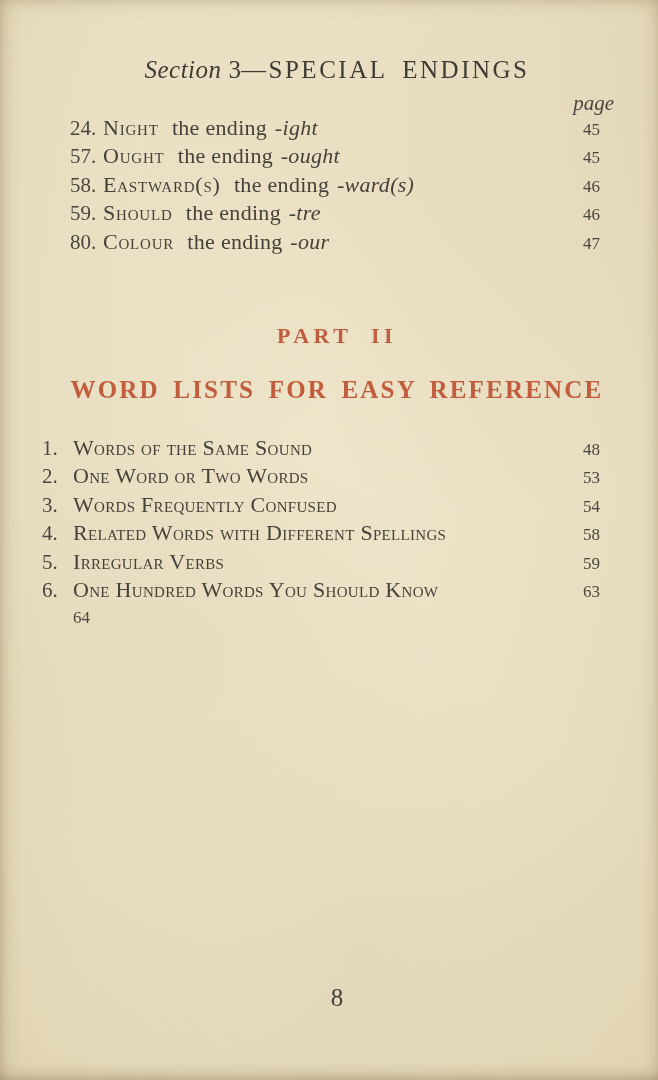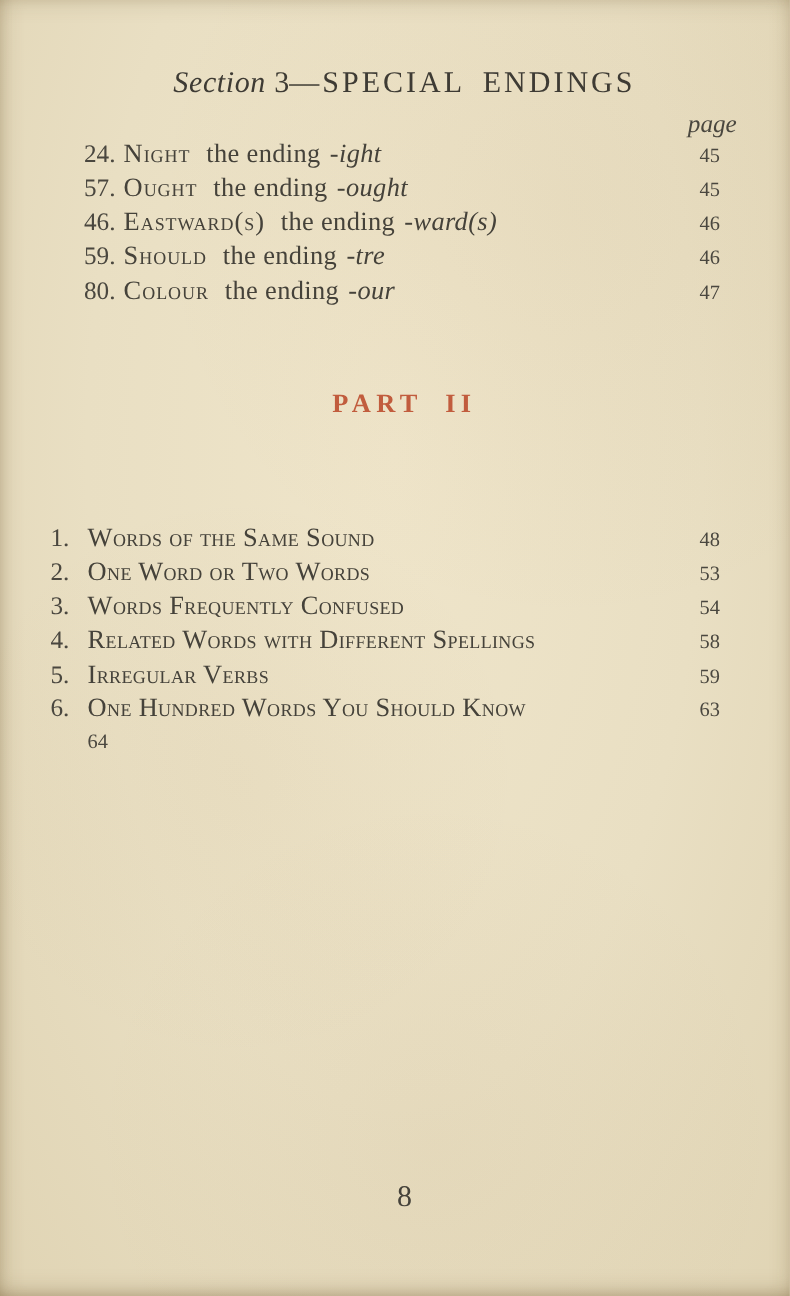--- a/index.html
+++ b/index.html
@@ -85,40 +85,41 @@
         <span class="pg">45</span>
       </div>
 
       <div class="row">
         <span class="num">57.</span>
         <span class="entry"><span class="sc word">Ought</span><span class="desc">the ending</span><span class="suffix">-ought</span></span>
         <span class="pg">45</span>
       </div>
 
       <div class="row">
-        <span class="num">46.</span>
+        <span class="num">58.</span>
         <span class="entry"><span class="sc word">Eastward(s)</span><span class="desc">the ending</span><span class="suffix">-ward(s)</span></span>
         <span class="pg">46</span>
       </div>
 
       <div class="row">
         <span class="num">59.</span>
         <span class="entry"><span class="sc word">Should</span><span class="desc">the ending</span><span class="suffix">-tre</span></span>
         <span class="pg">46</span>
       </div>
 
       <div class="row">
         <span class="num">80.</span>
         <span class="entry"><span class="sc word">Colour</span><span class="desc">the ending</span><span class="suffix">-our</span></span>
         <span class="pg">47</span>
       </div>
     </div>
 
   <div class="centered kicker">PART II</div>
 
+  <div class="centered part-title">WORD LISTS FOR EASY REFERENCE</div>
 
   <div class="toc toc2">
 
       <div class="row">
         <span class="num">1.</span>
         <span class="entry sc">Words of the Same Sound</span>
         <span class="pg">48</span>
       </div>
 
       <div class="row">

